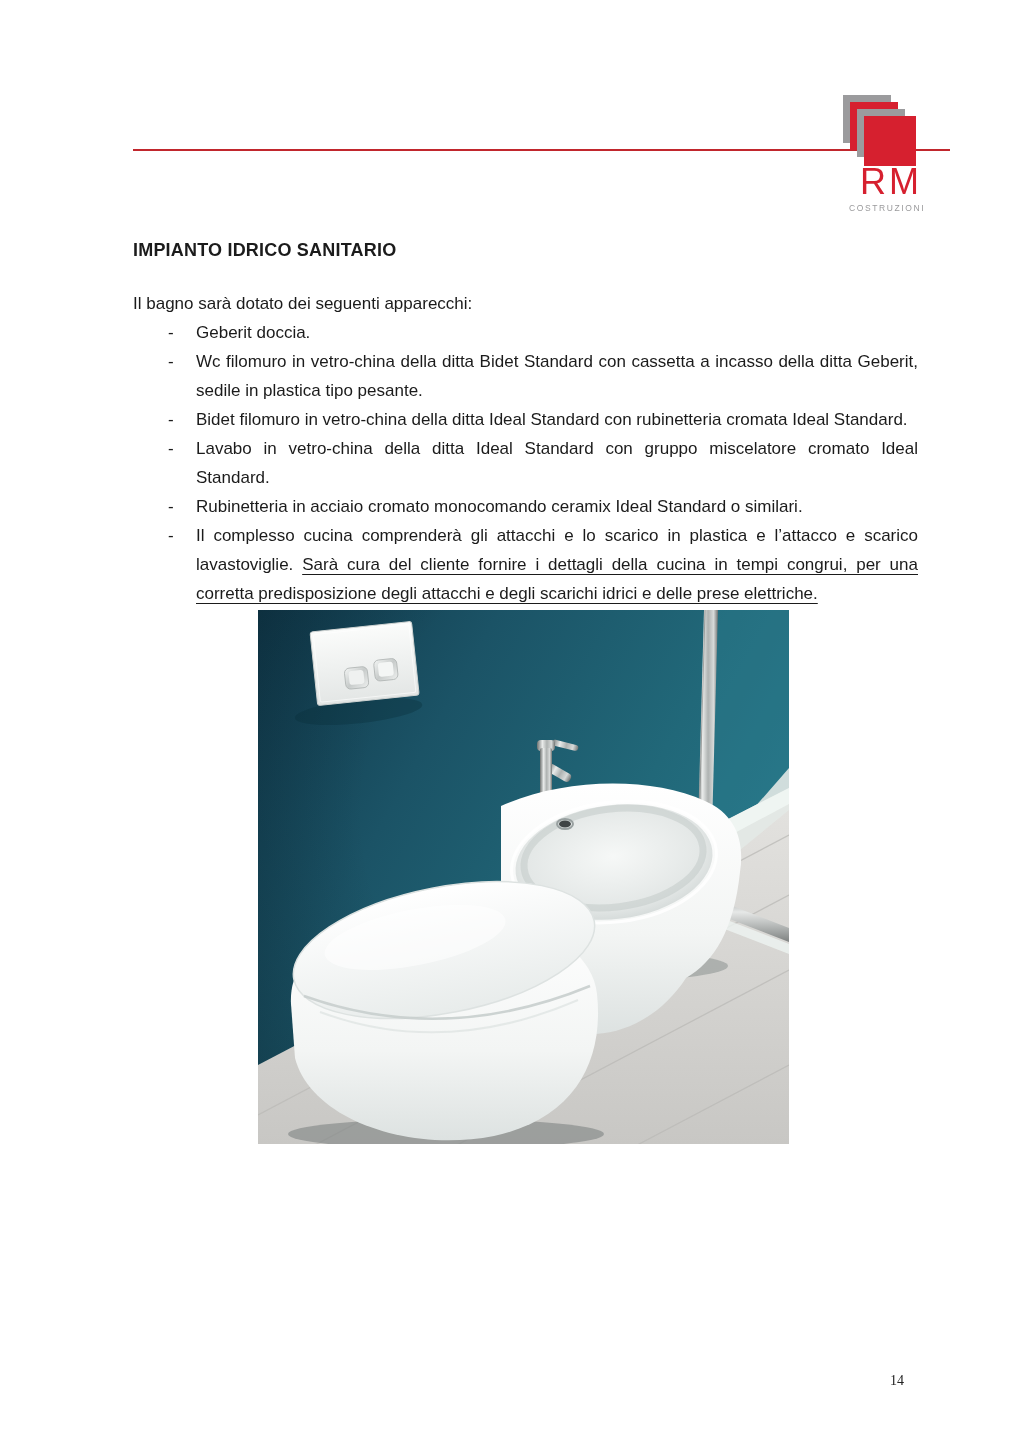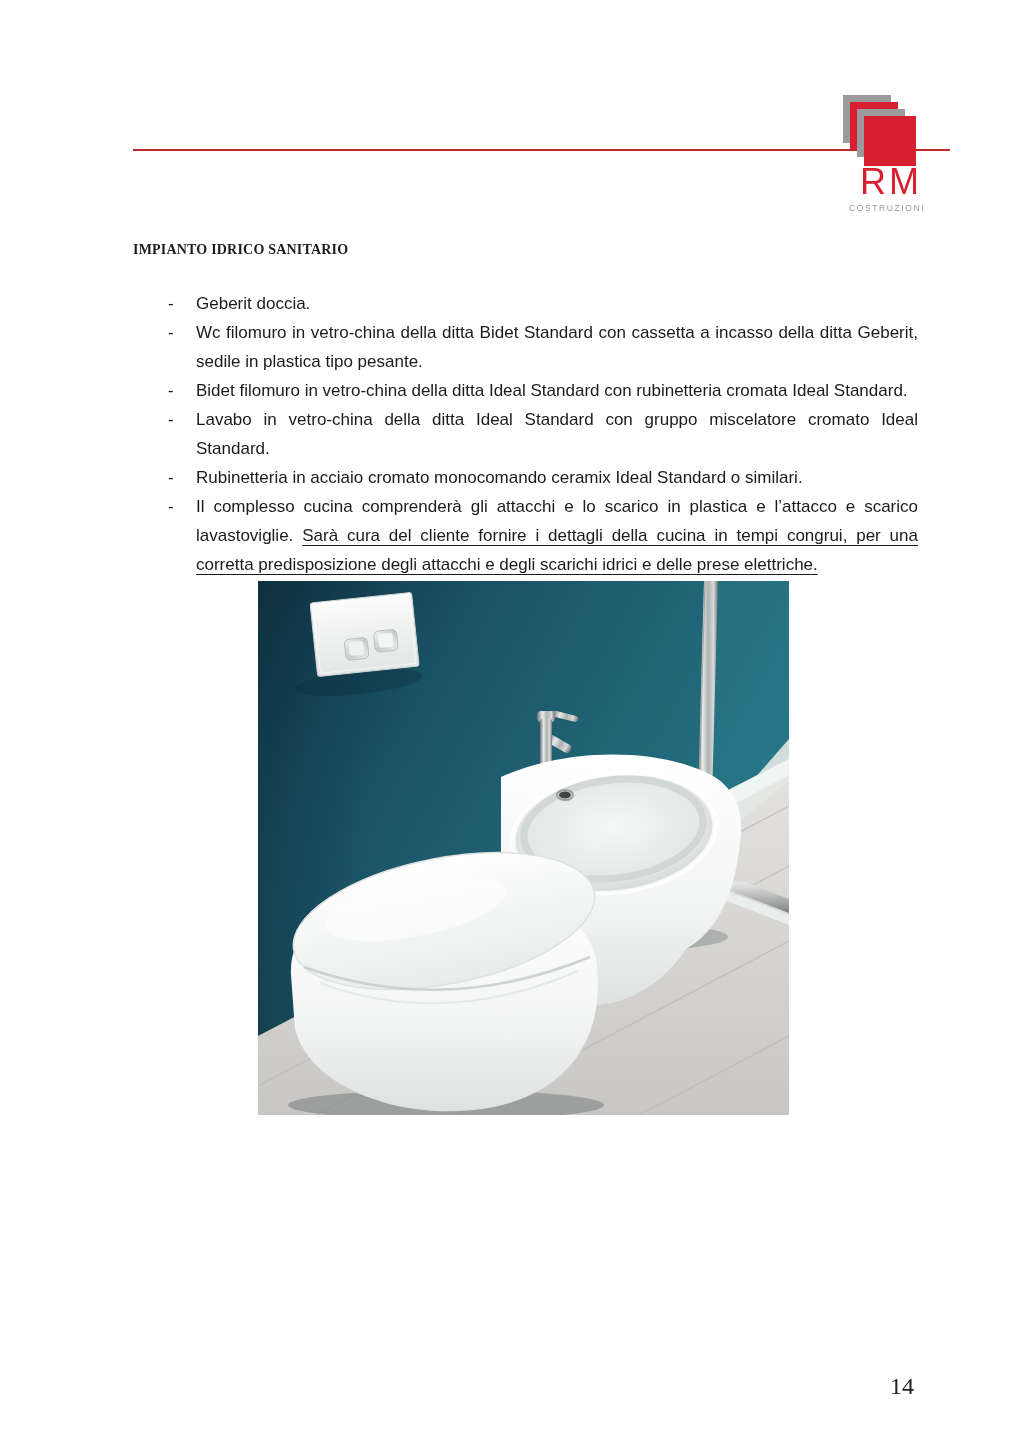--- a/index.html
+++ b/index.html
@@ -20,55 +20,56 @@
     position:absolute; left:10px; top:68px; width:76px; text-align:center;
     font-size:36px; line-height:38px; font-weight:400; letter-spacing:3px; color:#d6202f;
   }
   .logo-sub {
     position:absolute; left:6px; top:108px; width:84px; text-align:left;
     font-size:8.5px; letter-spacing:1.6px; color:#9a9a9c;
   }
 
   
   .content { position:absolute; left:133px; top:199px; width:785px; font-size:17px; line-height:29px; }
-  .content h1 { font-size:14px; line-height:22px; margin:0 0 28px 0; font-weight:bold; letter-spacing:0.2px;font-family:Liberation Serif, serif; }
+  .content h1 { font-size:18px; line-height:22px; margin:0 0 28px 0; font-weight:bold; letter-spacing:0.2px; }
   .content p { margin:0; text-align:justify; }
   .plain { text-align:left !important; }
   ul.fixtures { list-style:none; margin:0; padding:0; }
   ul.fixtures li { position:relative; padding-left:63px; text-align:justify; }
   ul.fixtures .marker { position:absolute; left:35px; top:0; }
   .u { text-decoration:underline; text-underline-offset:4px; text-decoration-thickness:1.3px; }
 
   
   figure.photo { margin:2px 0 0 125px; width:531px; height:534px; padding:0; }
   figure.photo svg { display:block; }
 
   
   .page-number {
     position:absolute; left:890px; top:1333px;
-    font-family:"Liberation Serif", serif; font-size:24px; color:#222222;
+    font-family:"Liberation Serif", serif; font-size:14px; color:#222222;
   }
 </style>
 </head>
 <body>
 
 <div class="page">
 
   <div class="red-rule"></div>
   <div class="logo">
     <div class="sq sq1"></div>
     <div class="sq sq2"></div>
     <div class="sq sq3"></div>
     <div class="sq sq4"></div>
     <div class="logo-text">RM</div>
     <div class="logo-sub">COSTRUZIONI</div>
   </div>
 
   <div class="content">
     <h1>IMPIANTO IDRICO SANITARIO</h1>
+    <p class="plain">Il bagno sarà dotato dei seguenti apparecchi:</p>
 
     <ul class="fixtures">
       <li>
         <span class="marker">-</span>
         <span>Geberit doccia.</span>
       </li>
       <li>
         <span class="marker">-</span>
         <span>Wc filomuro in vetro-china della ditta Bidet Standard con cassetta a incasso della ditta Geberit, sedile in plastica tipo pesante.</span>
       </li>

